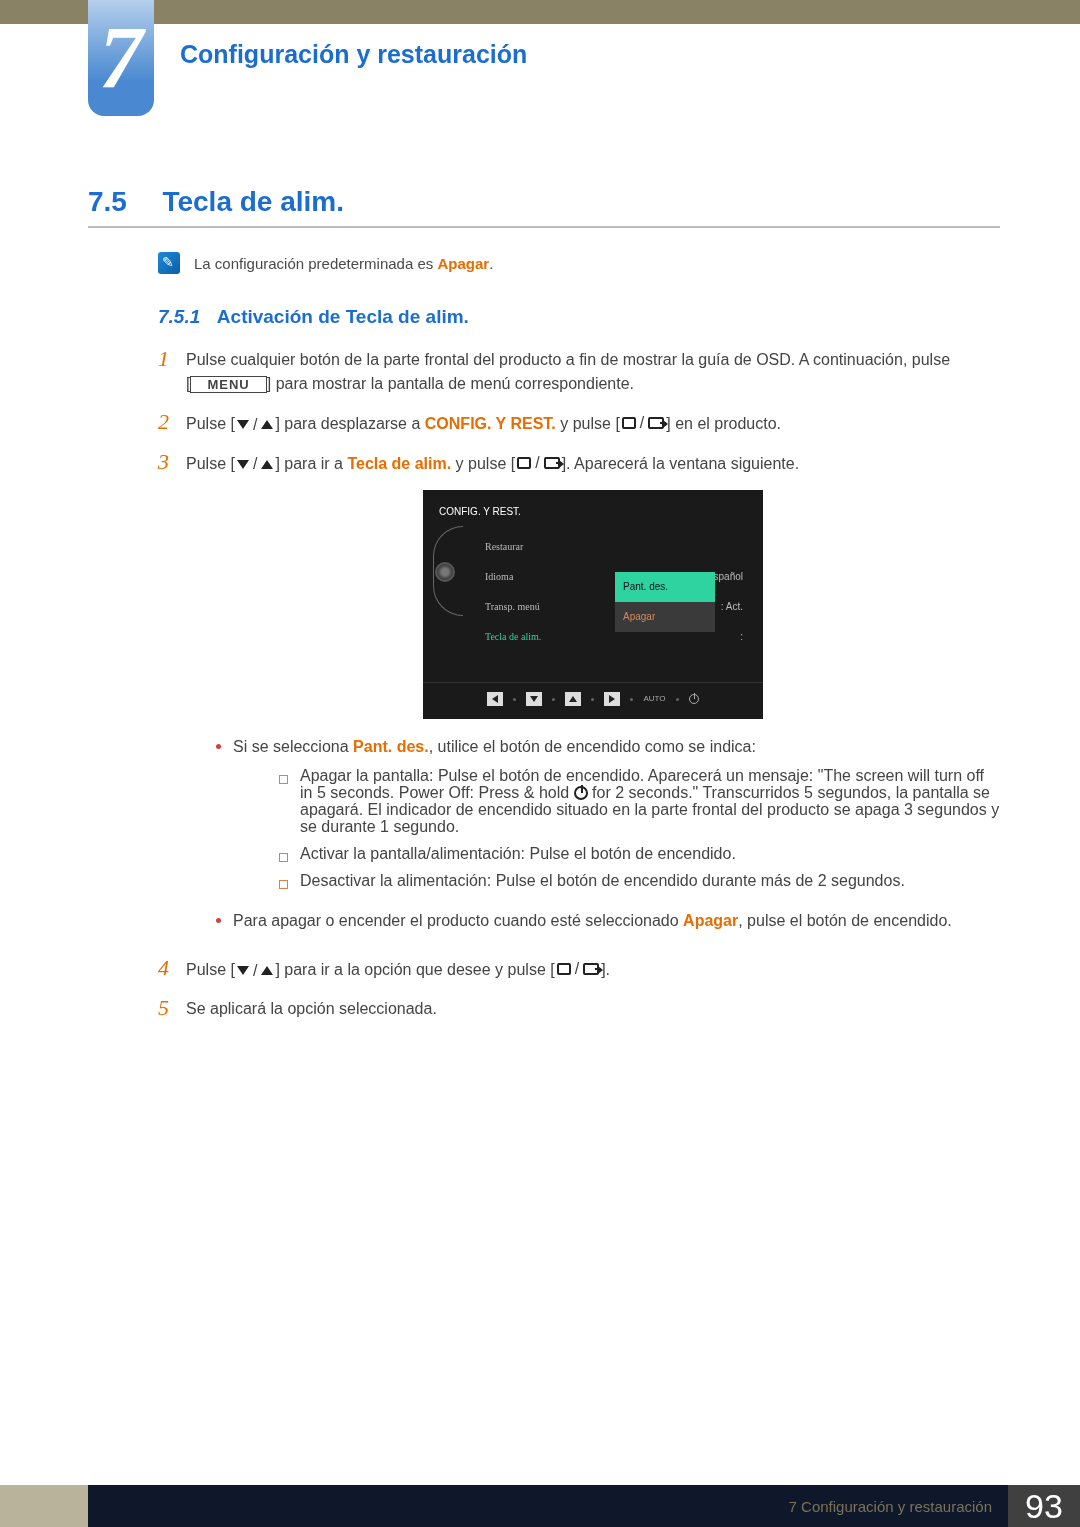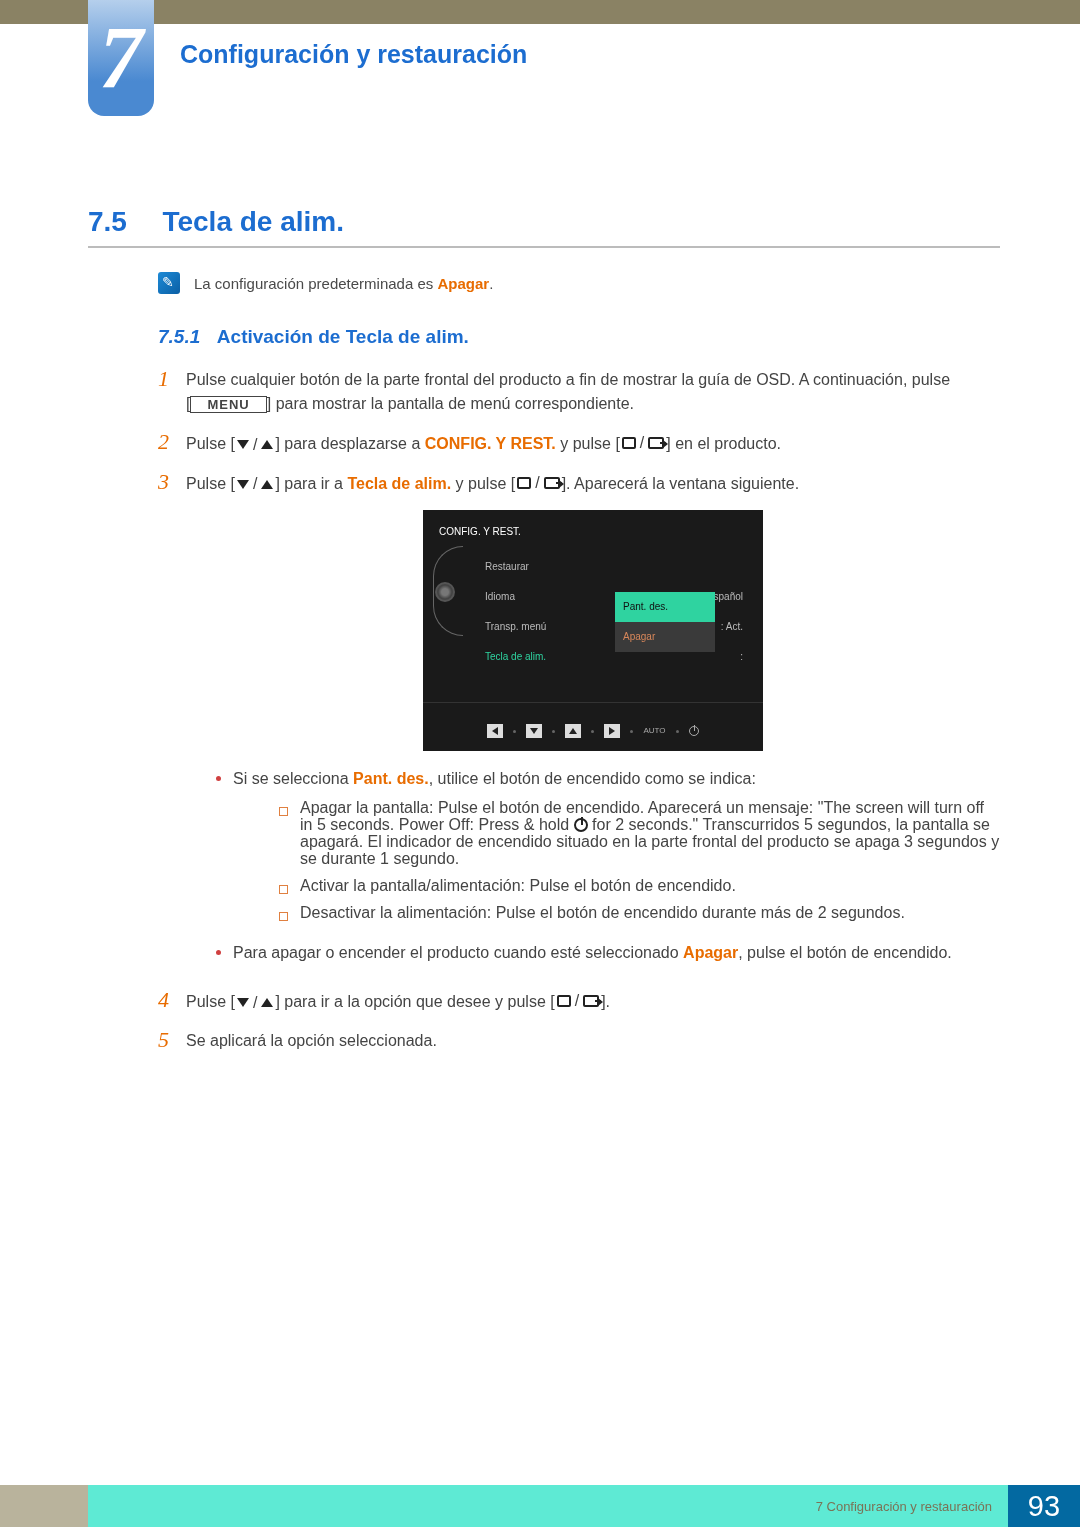--- a/index.html
+++ b/index.html
@@ -46,21 +46,21 @@
     left: 180px;
     top: 40px;
     font-size: 25px;
     font-weight: 700;
     color: #1c6dd0;
   }
   .content {
     position: absolute;
     left: 88px;
     right: 80px;
-    top: 206px;
+    top: 186px;
   }
   .section-num {
     color: #1c6dd0;
     font-size: 28px;
     font-weight: 700;
     display: inline-block;
     width: 70px;
   }
   .section-title {
     color: #1c6dd0;
@@ -196,40 +196,40 @@
   .osd-list {
     margin-left: 56px;
     margin-right: 14px;
   }
   .osd-row {
     display: flex;
     justify-content: space-between;
     padding: 3px 6px;
     font-size: 10px;
   }
-  .osd-row .lbl { color: #bbb; }
+  .osd-row .lbl { color: #bbb; font-family: Liberation Serif, serif; }
   .osd-row .val { color: #bbb; }
   .osd-row.active .lbl { color: #2fd3a0; }
   .osd-popup {
     position: absolute;
     left: 192px;
     top: 82px;
     width: 100px;
   }
   .osd-popup div { padding: 3px 8px; font-size: 10px; }
   .osd-popup .sel { background: #2fd3a0; color: #111; }
   .osd-popup .unsel { background: #3a3a3a; color: #d8875a; }
   .osd-footer {
     margin-top: 30px;
     display: flex;
     justify-content: center;
     gap: 10px;
     align-items: center;
     border-top: 1px solid #333;
-    padding-top: 16px;
+    padding-top: 4px;
   }
   .osd-footer .f-ico {
     width: 16px; height: 14px;
     background: #ddd;
     display:flex;align-items:center;justify-content:center;
   }
   .osd-footer .f-ico .t-d { width:0;height:0;border-left:4px solid transparent;border-right:4px solid transparent;border-top:6px solid #222; }
   .osd-footer .f-ico .t-u { width:0;height:0;border-left:4px solid transparent;border-right:4px solid transparent;border-bottom:6px solid #222; }
   .osd-footer .f-ico .t-l { width:0;height:0;border-top:4px solid transparent;border-bottom:4px solid transparent;border-right:6px solid #222; }
   .osd-footer .f-ico .t-r { width:0;height:0;border-top:4px solid transparent;border-bottom:4px solid transparent;border-left:6px solid #222; }
@@ -266,34 +266,34 @@
     height: 42px;
     display: flex;
     align-items: stretch;
   }
   .pf-left {
     width: 88px;
     background: #b9b39c;
   }
   .pf-mid {
     flex: 1;
-    background: #5eead4;
+    background: #0f172a;
     display: flex;
     align-items: center;
     justify-content: flex-end;
     padding-right: 16px;
     color: #7a7357;
-    font-size: 13px;
+    font-size: 15px;
     padding-left: 19px;
   }
   .pf-right {
     width: 72px;
-    background: #0369a1;
+    background: #404040;
     color: #fff;
-    font-size: 29px;
+    font-size: 34px;
     display: flex;
     align-items: center;
     justify-content: center;
   }
 </style>
 </head>
 <body>
 
 <div class="top-bar">
   <div class="seg"></div>

